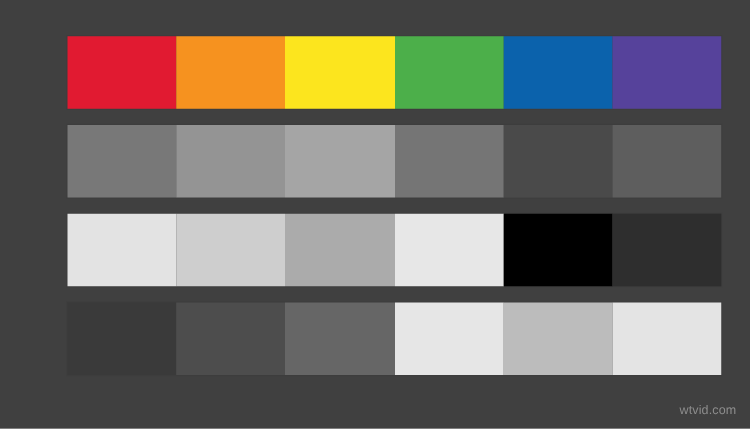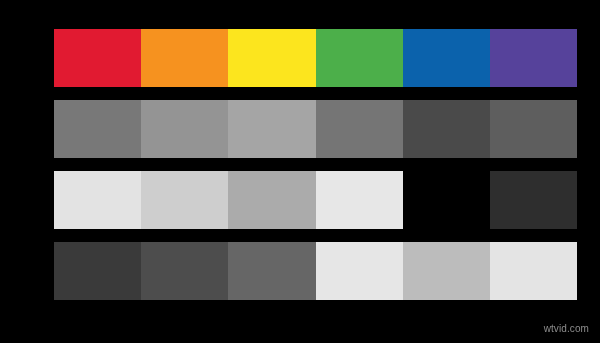--- a/index.html
+++ b/index.html
@@ -56,21 +56,21 @@
     line-height: 12px;
     color: #8d8d8d;
     letter-spacing: 0.1px;
     white-space: nowrap;
     user-select: none;
   }
 </style>
 </head>
 <body style="background: rgb(255, 255, 255);">
 
-<div id="palette-board" style="background: #000000;">
+<div id="palette-board" style="background: #404040;">
 
   <div class="swatch-row" data-row="0">
       <div class="swatch" style="background: rgb(225, 26, 49);"></div>
       <div class="swatch" style="background: rgb(246, 146, 31);"></div>
       <div class="swatch" style="background: rgb(252, 229, 30);"></div>
       <div class="swatch" style="background: rgb(76, 175, 74);"></div>
       <div class="swatch" style="background: rgb(11, 98, 172);"></div>
       <div class="swatch" style="background: rgb(86, 66, 155);"></div>
     </div>
   <div class="swatch-row" data-row="1">

